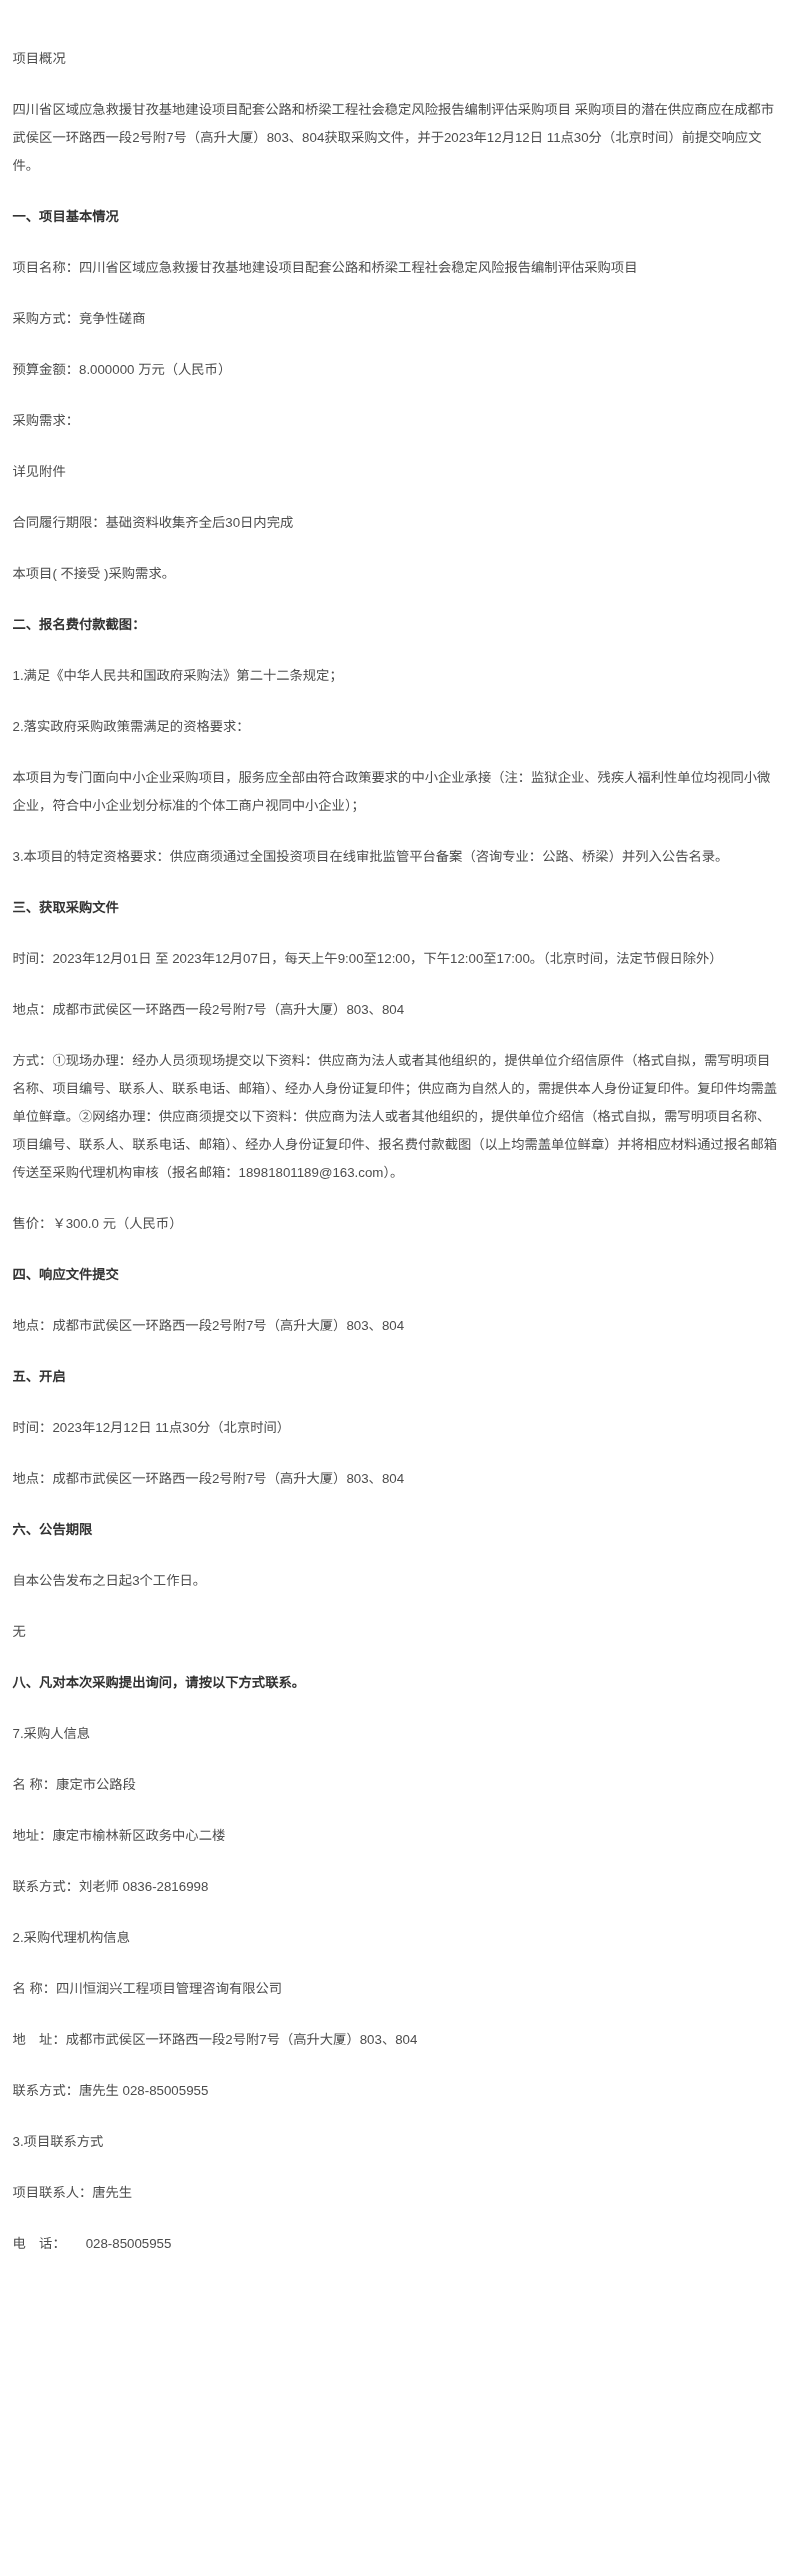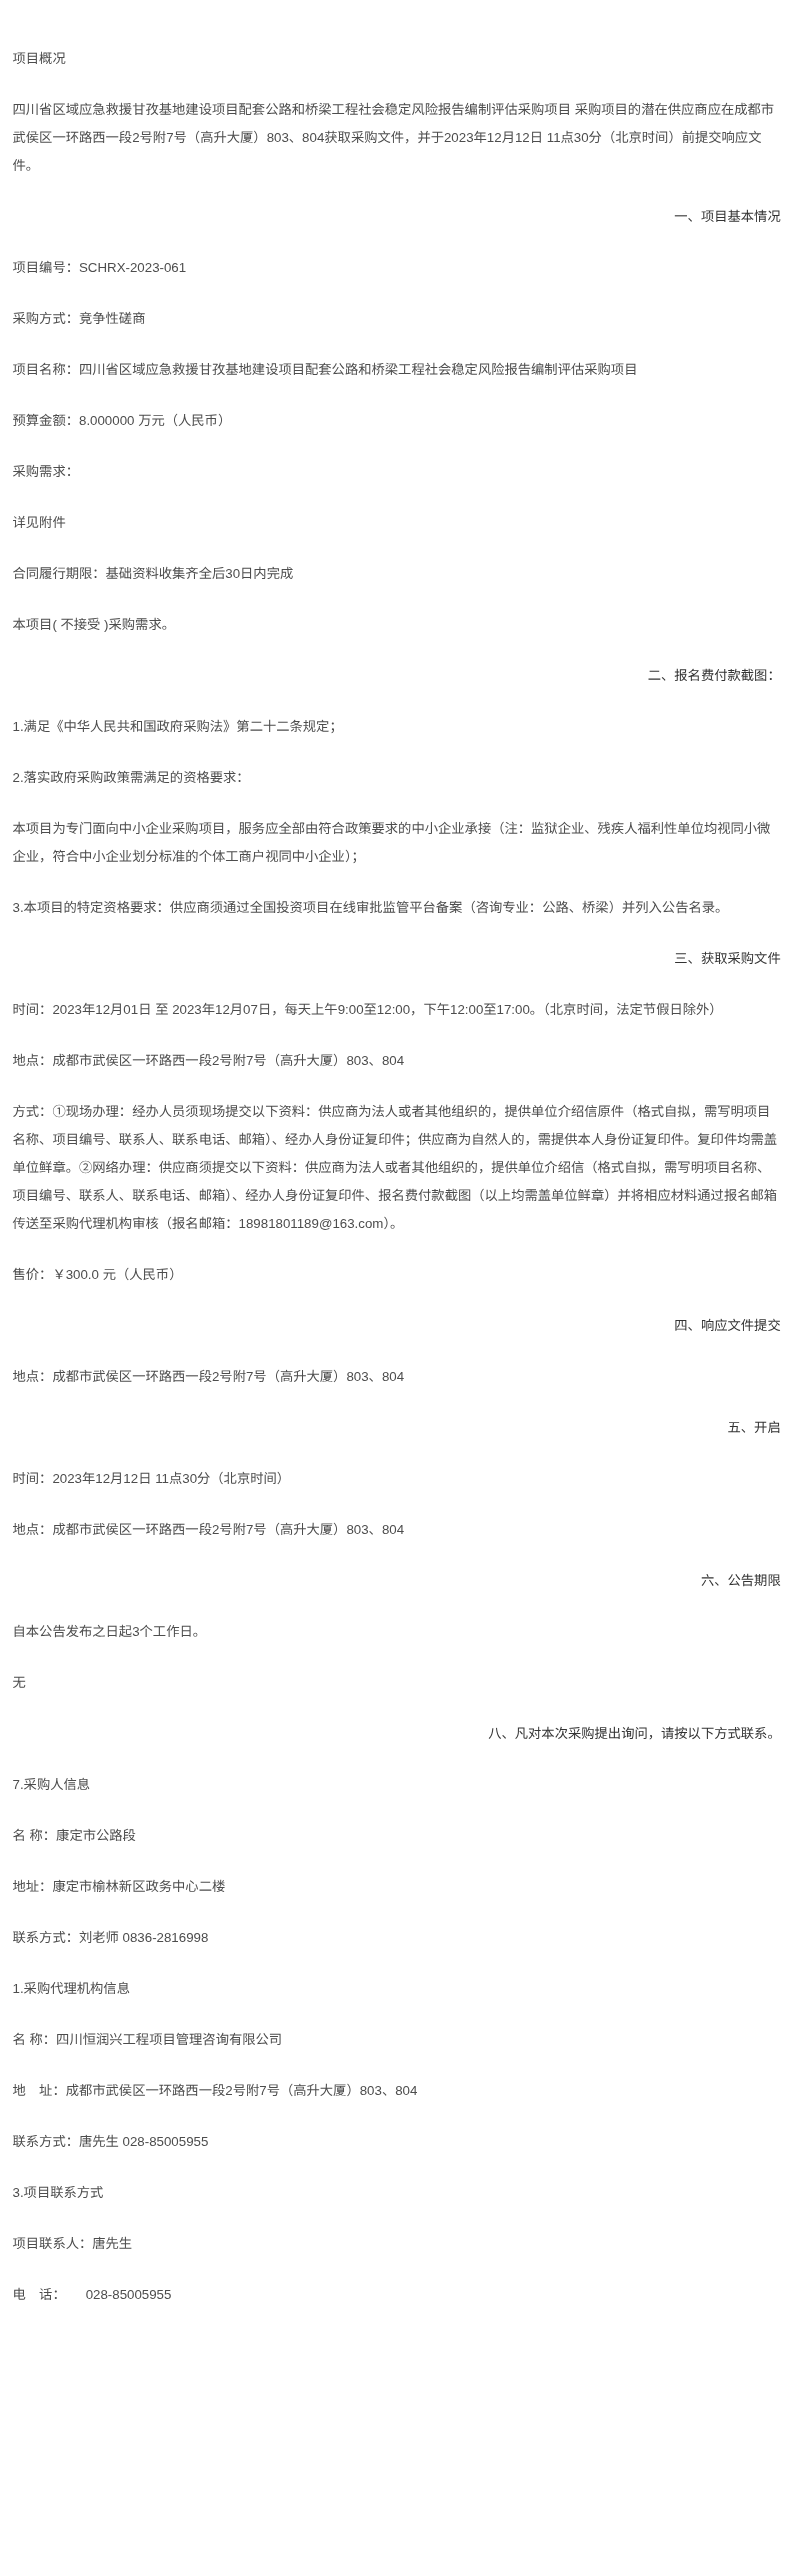--- a/index.html
+++ b/index.html
@@ -22,35 +22,33 @@
     font-size:13.3px;
     margin-top:44px;
   }
   .doc p{
     margin:0 0 23px 0;
     line-height:28px;
     font-weight:normal;
     word-break:break-word;
   }
   .doc p.h{
-    font-weight:normal;
+    font-weight:bold;
     color:var(--heading-color);
-    text-align:right;
   }
 </style>
 </head>
 <body>
 
 <main class="doc">
   <p>项目概况</p>
   <p>四川省区域应急救援甘孜基地建设项目配套公路和桥梁工程社会稳定风险报告编制评估采购项目 采购项目的潜在供应商应在成都市武侯区一环路西一段2号附7号（高升大厦）803、804获取采购文件，并于2023年12月12日 11点30分（北京时间）前提交响应文件。</p>
   <p class="h">一、项目基本情况</p>
-  <p>项目编号：SCHRX-2023-061</p>
+  <p>项目名称：四川省区域应急救援甘孜基地建设项目配套公路和桥梁工程社会稳定风险报告编制评估采购项目</p>
   <p>采购方式：竞争性磋商</p>
-  <p>项目名称：四川省区域应急救援甘孜基地建设项目配套公路和桥梁工程社会稳定风险报告编制评估采购项目</p>
   <p>预算金额：8.000000 万元（人民币）</p>
   <p>采购需求：</p>
   <p>详见附件</p>
   <p>合同履行期限：基础资料收集齐全后30日内完成</p>
   <p>本项目( 不接受 )采购需求。</p>
   <p class="h">二、报名费付款截图：</p>
   <p>1.满足《中华人民共和国政府采购法》第二十二条规定；</p>
   <p>2.落实政府采购政策需满足的资格要求：</p>
   <p>本项目为专门面向中小企业采购项目，服务应全部由符合政策要求的中小企业承接（注：监狱企业、残疾人福利性单位均视同小微企业，符合中小企业划分标准的个体工商户视同中小企业）；</p>
   <p>3.本项目的特定资格要求：供应商须通过全国投资项目在线审批监管平台备案（咨询专业：公路、桥梁）并列入公告名录。</p>
@@ -65,21 +63,21 @@
   <p>时间：2023年12月12日 11点30分（北京时间）</p>
   <p>地点：成都市武侯区一环路西一段2号附7号（高升大厦）803、804</p>
   <p class="h">六、公告期限</p>
   <p>自本公告发布之日起3个工作日。</p>
   <p>无</p>
   <p class="h">八、凡对本次采购提出询问，请按以下方式联系。</p>
   <p>7.采购人信息</p>
   <p>名 称：康定市公路段</p>
   <p>地址：康定市榆林新区政务中心二楼</p>
   <p>联系方式：刘老师 0836-2816998</p>
-  <p>1.采购代理机构信息</p>
+  <p>2.采购代理机构信息</p>
   <p>名 称：四川恒润兴工程项目管理咨询有限公司</p>
   <p>地　址：成都市武侯区一环路西一段2号附7号（高升大厦）803、804</p>
   <p>联系方式：唐先生 028-85005955</p>
   <p>3.项目联系方式</p>
   <p>项目联系人：唐先生</p>
   <p>电　话：　　028-85005955</p>
 </main>
 
 
 </body></html>

